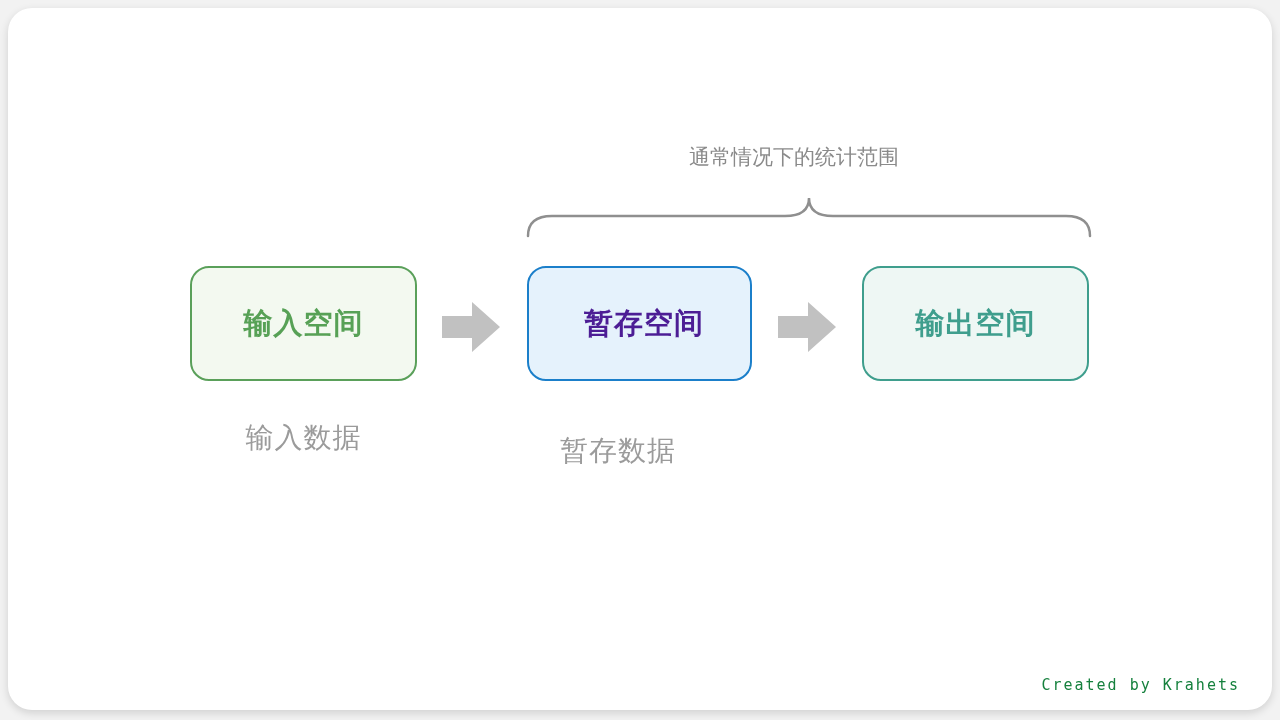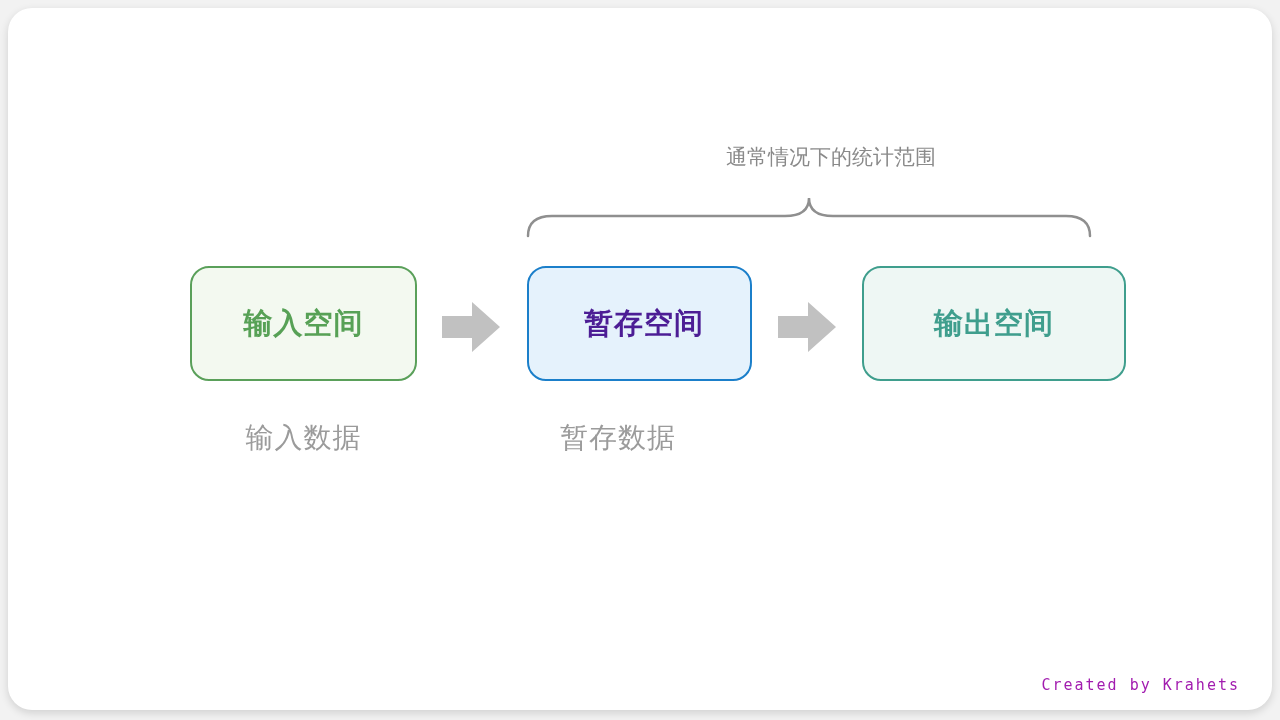--- a/index.html
+++ b/index.html
@@ -20,21 +20,21 @@
     top: 8px;
     width: 1264px;
     height: 702px;
     background: #ffffff;
     border-radius: 24px;
     box-shadow: 0 3px 8px rgba(0,0,0,0.14);
   }
   
   .title {
     position: absolute;
-    left: 548px;
+    left: 511px;
     top: 143px;
     width: 566px;
     height: 44px;
     display: flex;
     align-items: baseline;
     justify-content: center;
     gap: 0;
     color: #8a8a8a;
     white-space: nowrap;
   }
@@ -58,48 +58,48 @@
     box-sizing: border-box;
     display: flex;
     align-items: center;
     justify-content: center;
     font-size: 29px;
     font-weight: bold;
     letter-spacing: 1px;
   }
   .box-input  { left: 190px; width: 227px; border-color: #5aa05a; background: #f3f9f0; color: #57a156; }
   .box-temp   { left: 527px; width: 225px; border-color: #1b7fca; background: #e5f2fc; color: #4c1d95; padding-left: 9px; }
-  .box-output { left: 862px; width: 264px; border-color: #3f9e8d; background: #eef7f4; color: #3f9e8d; }
+  .box-output { left: 862px; width: 227px; border-color: #3f9e8d; background: #eef7f4; color: #3f9e8d; }
   .arrow-svg {
     position: absolute;
     top: 302px;
     width: 58px;
     height: 50px;
   }
   .arrow-1 { left: 442px; }
   .arrow-2 { left: 778px; }
   
   .note {
     position: absolute;
     font-size: 28px;
     color: #9b9b9b;
     letter-spacing: 1px;
   }
   .note-input  { left: 190px; width: 227px; top: 426px; text-align: center; line-height: 24px; }
-  .note-temp   { left: 560px; top: 414px; text-align: left; }
+  .note-temp   { left: 560px; top: 427px; text-align: left; }
   .note-temp div { line-height: 48px; height: 48px; }
   .note-output { left: 862px; width: 227px; top: 426px; text-align: center; line-height: 24px; }
   
   .credit {
     position: absolute;
     right: 40px;
     top: 676px;
     font-family: "DejaVu Sans Mono", monospace;
     font-size: 15px;
-    color: #a21caf;
+    color: #15803d;
     letter-spacing: 2px;
   }
 </style>
 </head>
 <body>
 
 <div id="stage">
   <div class="card"></div>
 
   <div class="title">

